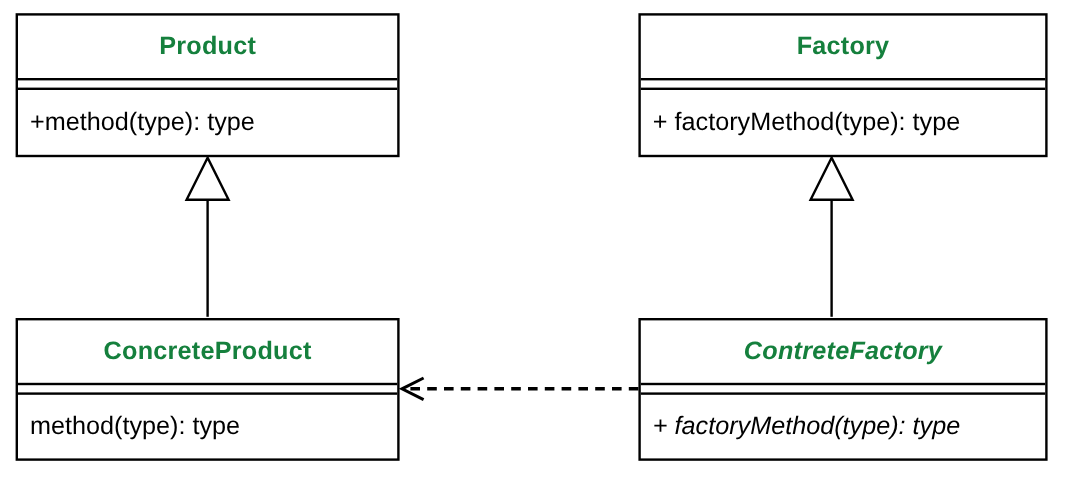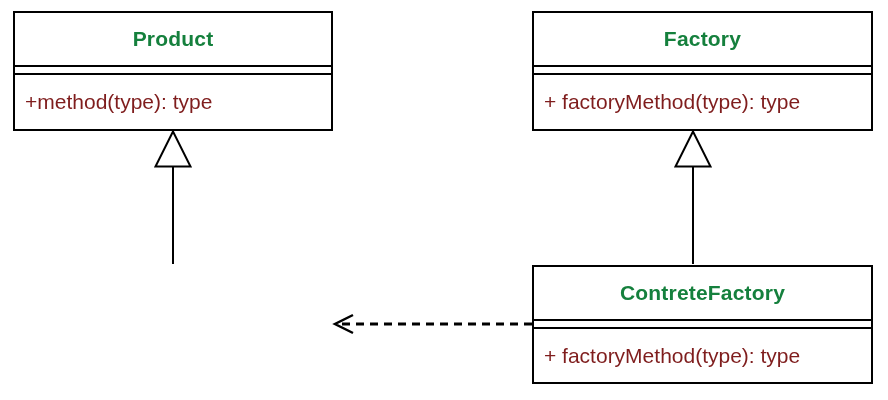--- a/index.html
+++ b/index.html
@@ -39,28 +39,28 @@
     flex: 0 0 auto;
     height: 6px;
     border-bottom: 2px solid #000000;
   }
   .uml-methods {
     flex: 1 1 auto;
     display: flex;
     align-items: center;
     padding-left: 10px;
     font-size: 21px;
-    color: #7f1d1d;
+    color: #000000;
     white-space: nowrap;
   }
   
   #box-product          { left: 13px;  top: 11px;  width: 320px; height: 120px; }
   #box-factory          { left: 532px; top: 11px;  width: 341px; height: 120px; }
   #box-concrete-product { left: 13px;  top: 265px; width: 320px; height: 119px; }
-  #box-contrete-factory { left: 532px; top: 265px; width: 341px; height: 119px; }
+  #box-contrete-factory { left: 532px; top: 265px; width: 341px; height: 119px; font-style: italic; }
 
   #relationship-layer {
     position: absolute;
     left: 0;
     top: 0;
     width: 888px;
     height: 400px;
     pointer-events: none;
   }
 </style>
@@ -78,20 +78,27 @@
   </div>
 
   <div class="uml-class" id="box-factory">
     <div class="uml-title">Factory</div>
     <div class="uml-attrs"></div>
     <div class="uml-methods">
       <span>+ factoryMethod(type): type</span>
     </div>
   </div>
 
+  <div class="uml-class" id="box-concrete-product">
+    <div class="uml-title">ConcreteProduct</div>
+    <div class="uml-attrs"></div>
+    <div class="uml-methods">
+      <span>method(type): type</span>
+    </div>
+  </div>
 
   <div class="uml-class" id="box-contrete-factory">
     <div class="uml-title">ContreteFactory</div>
     <div class="uml-attrs"></div>
     <div class="uml-methods">
       <span>+ factoryMethod(type): type</span>
     </div>
   </div>
 
   <svg id="relationship-layer" viewBox="0 0 888 400" xmlns="http://www.w3.org/2000/svg">

